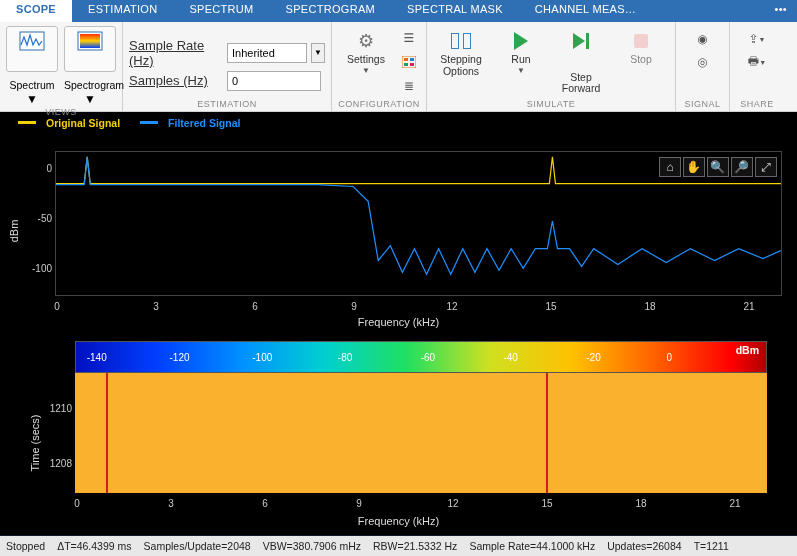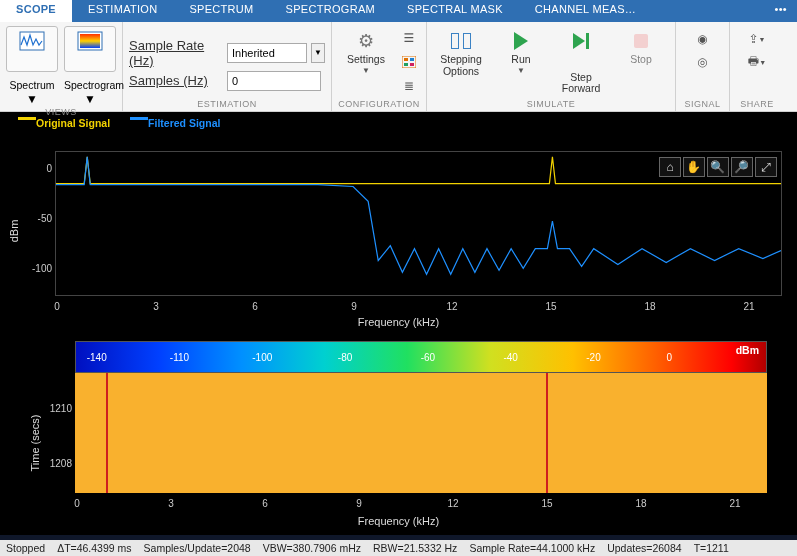--- a/index.html
+++ b/index.html
@@ -92,21 +92,21 @@
   .stepf .play { border-left-width:12px; border-top-width:8px; border-bottom-width:8px;}
   .stepf .bar { width:3px; height:16px; background:#2ea44f; margin-left:1px;}
   .stop-sq { width:14px;height:14px;background:#f3b8b8;border-radius:2px;}
   .step-opts { width:20px;height:16px; position:relative;}
   .step-opts::before{content:"";position:absolute;top:0;left:0;width:6px;height:14px;border:1.5px solid #3b82c4;}
   .step-opts::after{content:"";position:absolute;top:0;right:0;width:6px;height:14px;border:1.5px solid #3b82c4;}
   
   .legend {
     background:#000; height:21px; display:flex; align-items:center; padding:0 18px; gap:20px;
   }
-  .legend-item { display:flex; gap:0; font-size:10.5px; font-weight:600; }
+  .legend-item { display:flex; align-items:center; gap:10px; font-size:10.5px; font-weight:600; }
   .legend-swatch { width:18px; height:3px; }
   
   .plots { background:#000; height: 402px; position:relative; }
   .plot1 { position:absolute; left:0; top:0; right:0; height:195px; }
   .plot2 { position:absolute; left:0; top:200px; right:0; height:200px; }
   .axis-area { position:absolute; left:55px; right:15px; top:18px; bottom:32px; border:1px solid #444; background:#000; }
   .ylab {
     position:absolute; left:3px; top:50%; transform: translateY(-50%) rotate(-90deg);
     transform-origin:center; color:#ddd; font-size:11px;
   }
@@ -125,21 +125,21 @@
   .cb-tick { position:absolute; top:10px; font-size:10px; color:#fff; font-weight:500; transform:translateX(-50%);}
   .cb-unit { position:absolute; right:38px; top:11px; font-size:10.5px; color:#fff; font-weight:600;}
   .spectro-area { position:absolute; left:75px; right:30px; top:40px; bottom:40px; background:#ffb020; }
   .spectro-line { position:absolute; top:0; bottom:0; width:2px; background:#d01010; }
   .ylab2 { position:absolute; left:6px; top:55%; transform:translateY(-50%) rotate(-90deg); color:#ddd; font-size:11px;}
   .ytick2 { position:absolute; left:44px; color:#ccc; font-size:10px; text-align:right; width:28px; }
   .xtick2 { position:absolute; bottom:24px; color:#ccc; font-size:10px; transform:translateX(-50%); }
   .xlab2 { position:absolute; left:0; right:0; bottom:6px; text-align:center; color:#ddd; font-size:11px;}
   
   .status {
-    height:21px; background:#e8e8e8; border-top:5px solid #0f172a;
+    height:21px; background:#e8e8e8; border-top:1px solid #0f172a;
     display:flex; align-items:center; padding:0 6px; gap:12px;
     font-size:10.5px; color:#222; white-space:nowrap; overflow:hidden;
   }
   .status .sp { flex:0 0 auto; }
 </style>
 </head>
 <body>
 
 <div class="tabs">
   <div class="tab active">SCOPE</div>
@@ -320,21 +320,21 @@
       <div class="ptool">✋</div>
       <div class="ptool">🔍</div>
       <div class="ptool">🔎</div>
       <div class="ptool">⤢</div>
     </div>
   </div>
 
   <div class="plot2">
     <div class="colorbar">
       <span class="cb-tick" style="left:3%;">-140</span>
-      <span class="cb-tick" style="left:15%;">-110</span>
+      <span class="cb-tick" style="left:15%;">-120</span>
       <span class="cb-tick" style="left:27%;">-100</span>
       <span class="cb-tick" style="left:39%;">-80</span>
       <span class="cb-tick" style="left:51%;">-60</span>
       <span class="cb-tick" style="left:63%;">-40</span>
       <span class="cb-tick" style="left:75%;">-20</span>
       <span class="cb-tick" style="left:86%;">0</span>
       <span class="cb-tick" style="left:96%;margin-top:45px;">20</span>
     </div>
     <span class="cb-unit">dBm</span>
     <span class="ylab2">Time (secs)</span>

